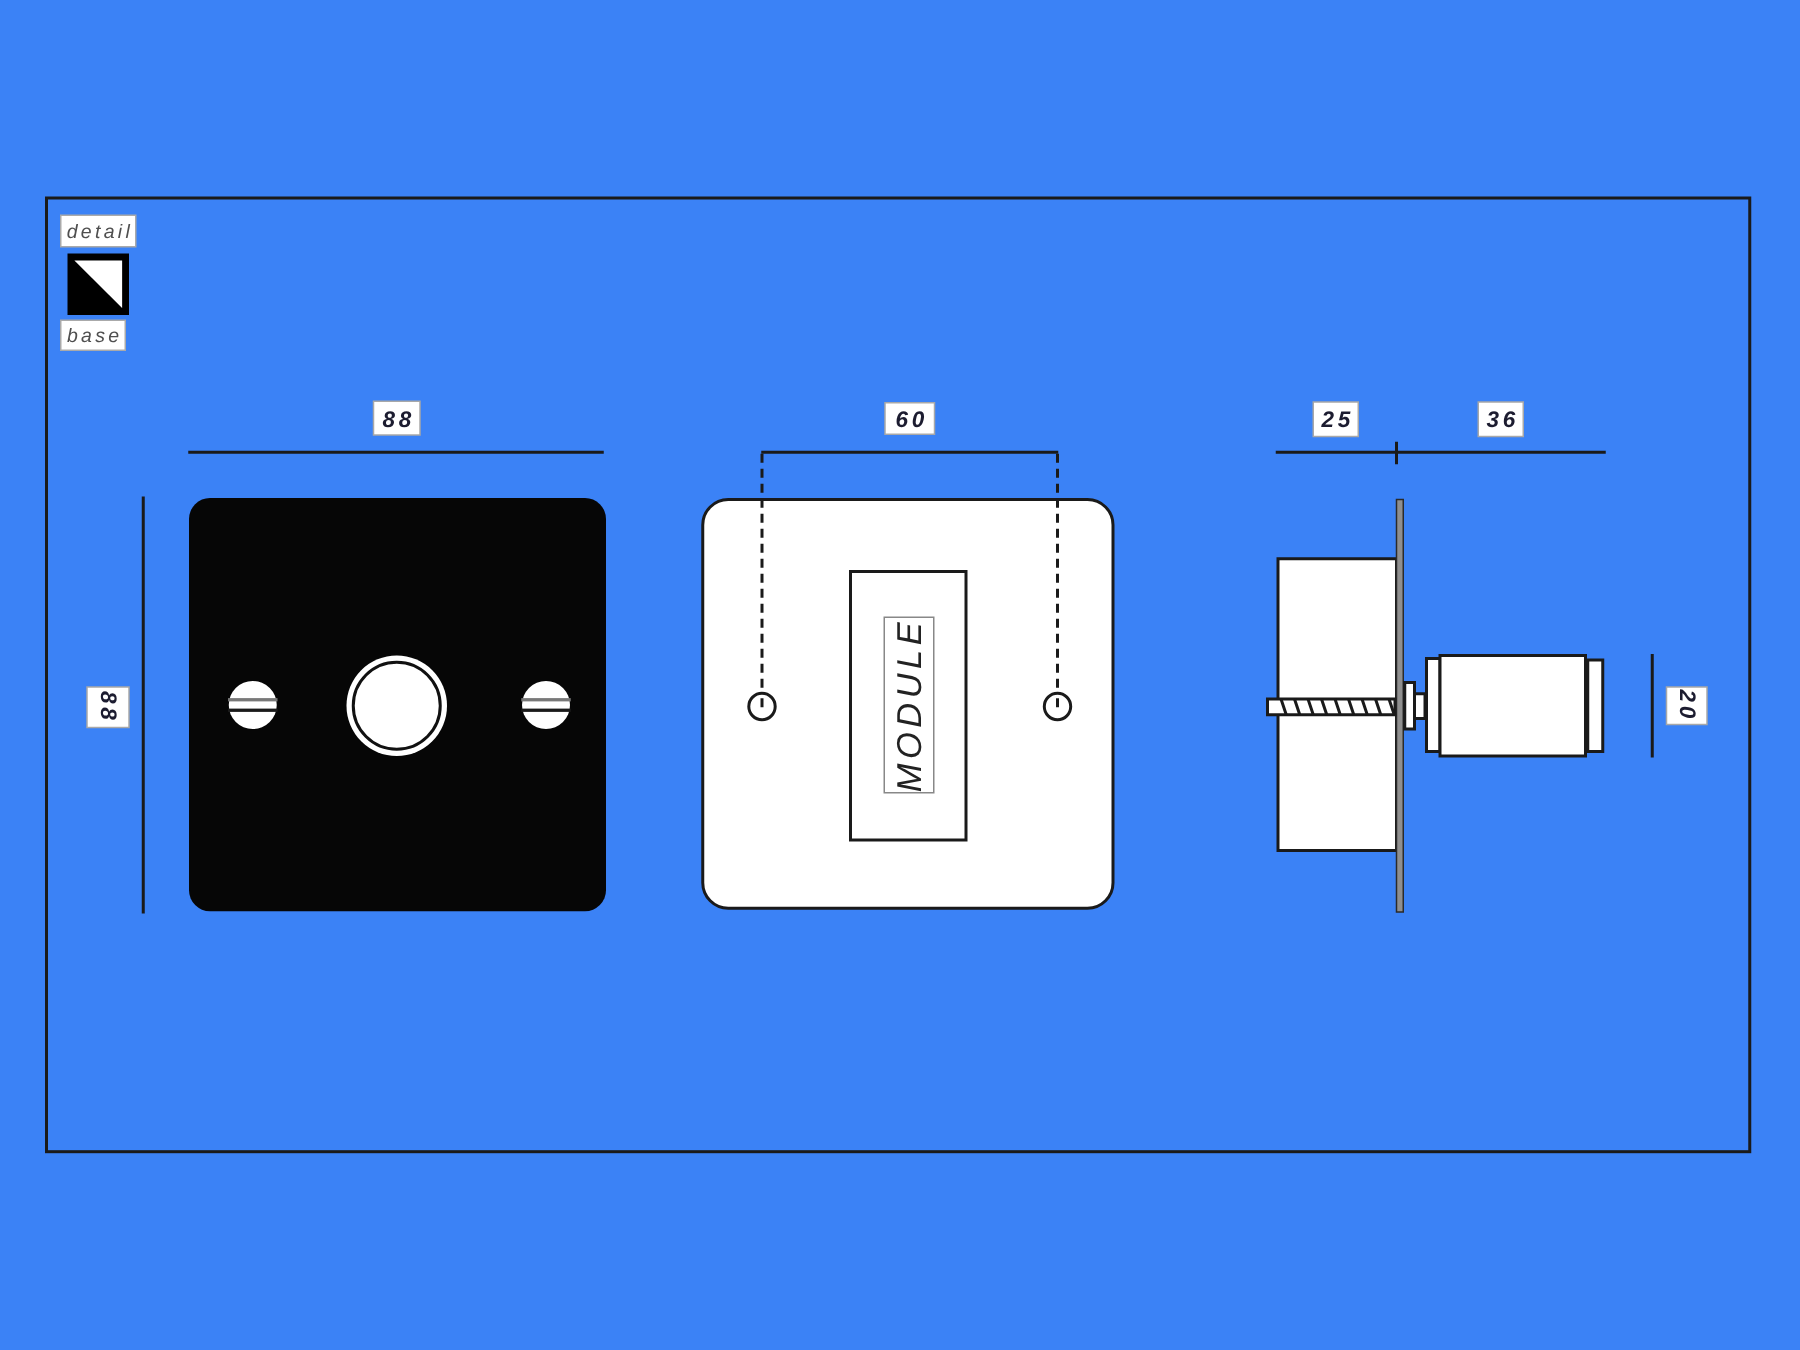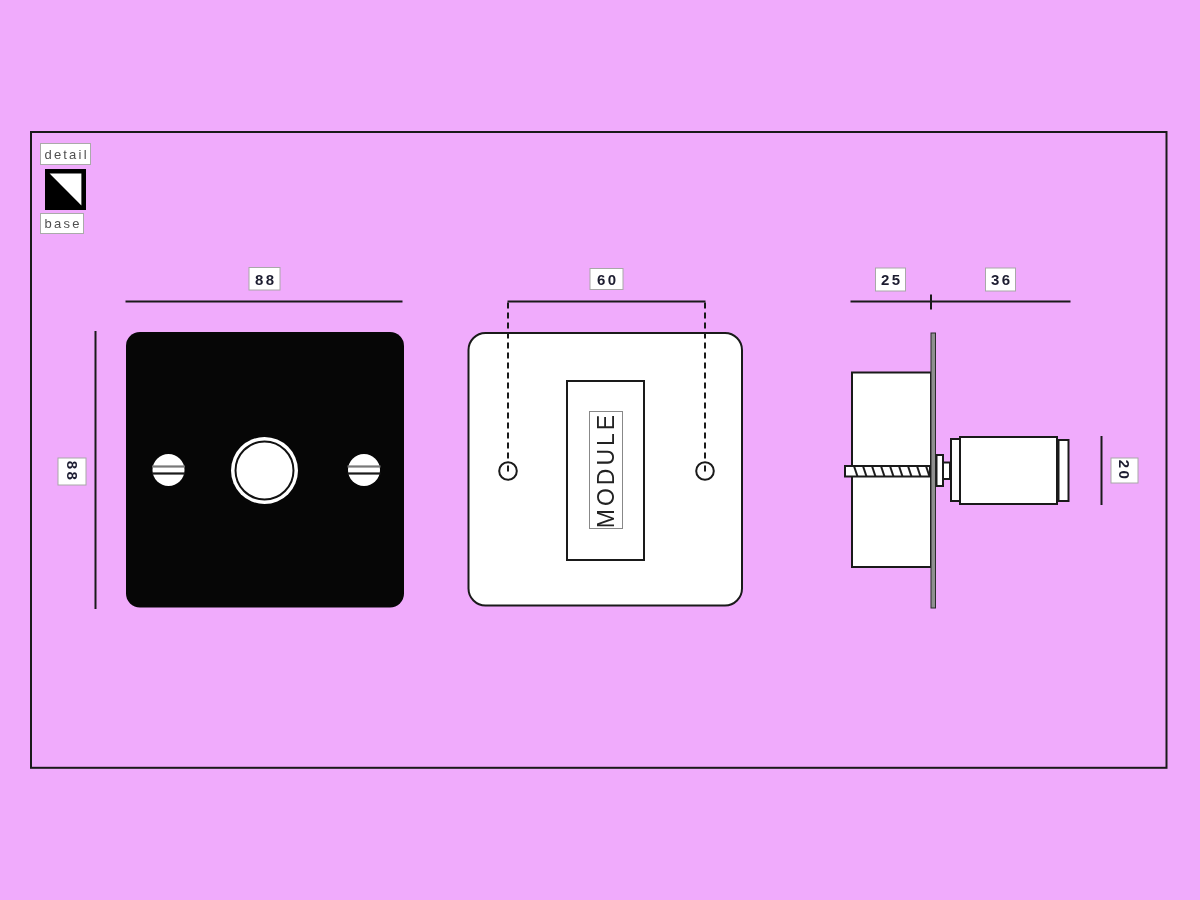--- a/index.html
+++ b/index.html
@@ -1,17 +1,17 @@
 <!DOCTYPE html>
 <html><head>
 <meta charset="utf-8">
 <style>
   html,body{margin:0;padding:0;background:#ffffff;}
-  .page{position:relative;width:1200px;height:900px;background:#f0abfc;overflow:hidden;
-        font-family:"Liberation Sans", sans-serif;}
+  .page{position:relative;width:1200px;height:900px;background:#3b82f6;overflow:hidden;
+        font-family:"Liberation Sans", sans-serif;font-style:italic;}
 </style>
 </head>
 <body>
 <div class="page">
 <svg width="1200" height="900" viewBox="0 0 1200 900" xmlns="http://www.w3.org/2000/svg">
 
   <rect x="31" y="132" width="1135.5" height="635.8" fill="none" stroke="#1a1a1a" stroke-width="2"></rect>
 
   <rect x="40.5" y="143.5" width="50" height="21" fill="#fff" stroke="#aaaaaa" stroke-width="1"></rect>
   <text x="66.6" y="158.5" font-size="13" fill="#4f4f4f" text-anchor="middle" letter-spacing="2.2">detail</text>

